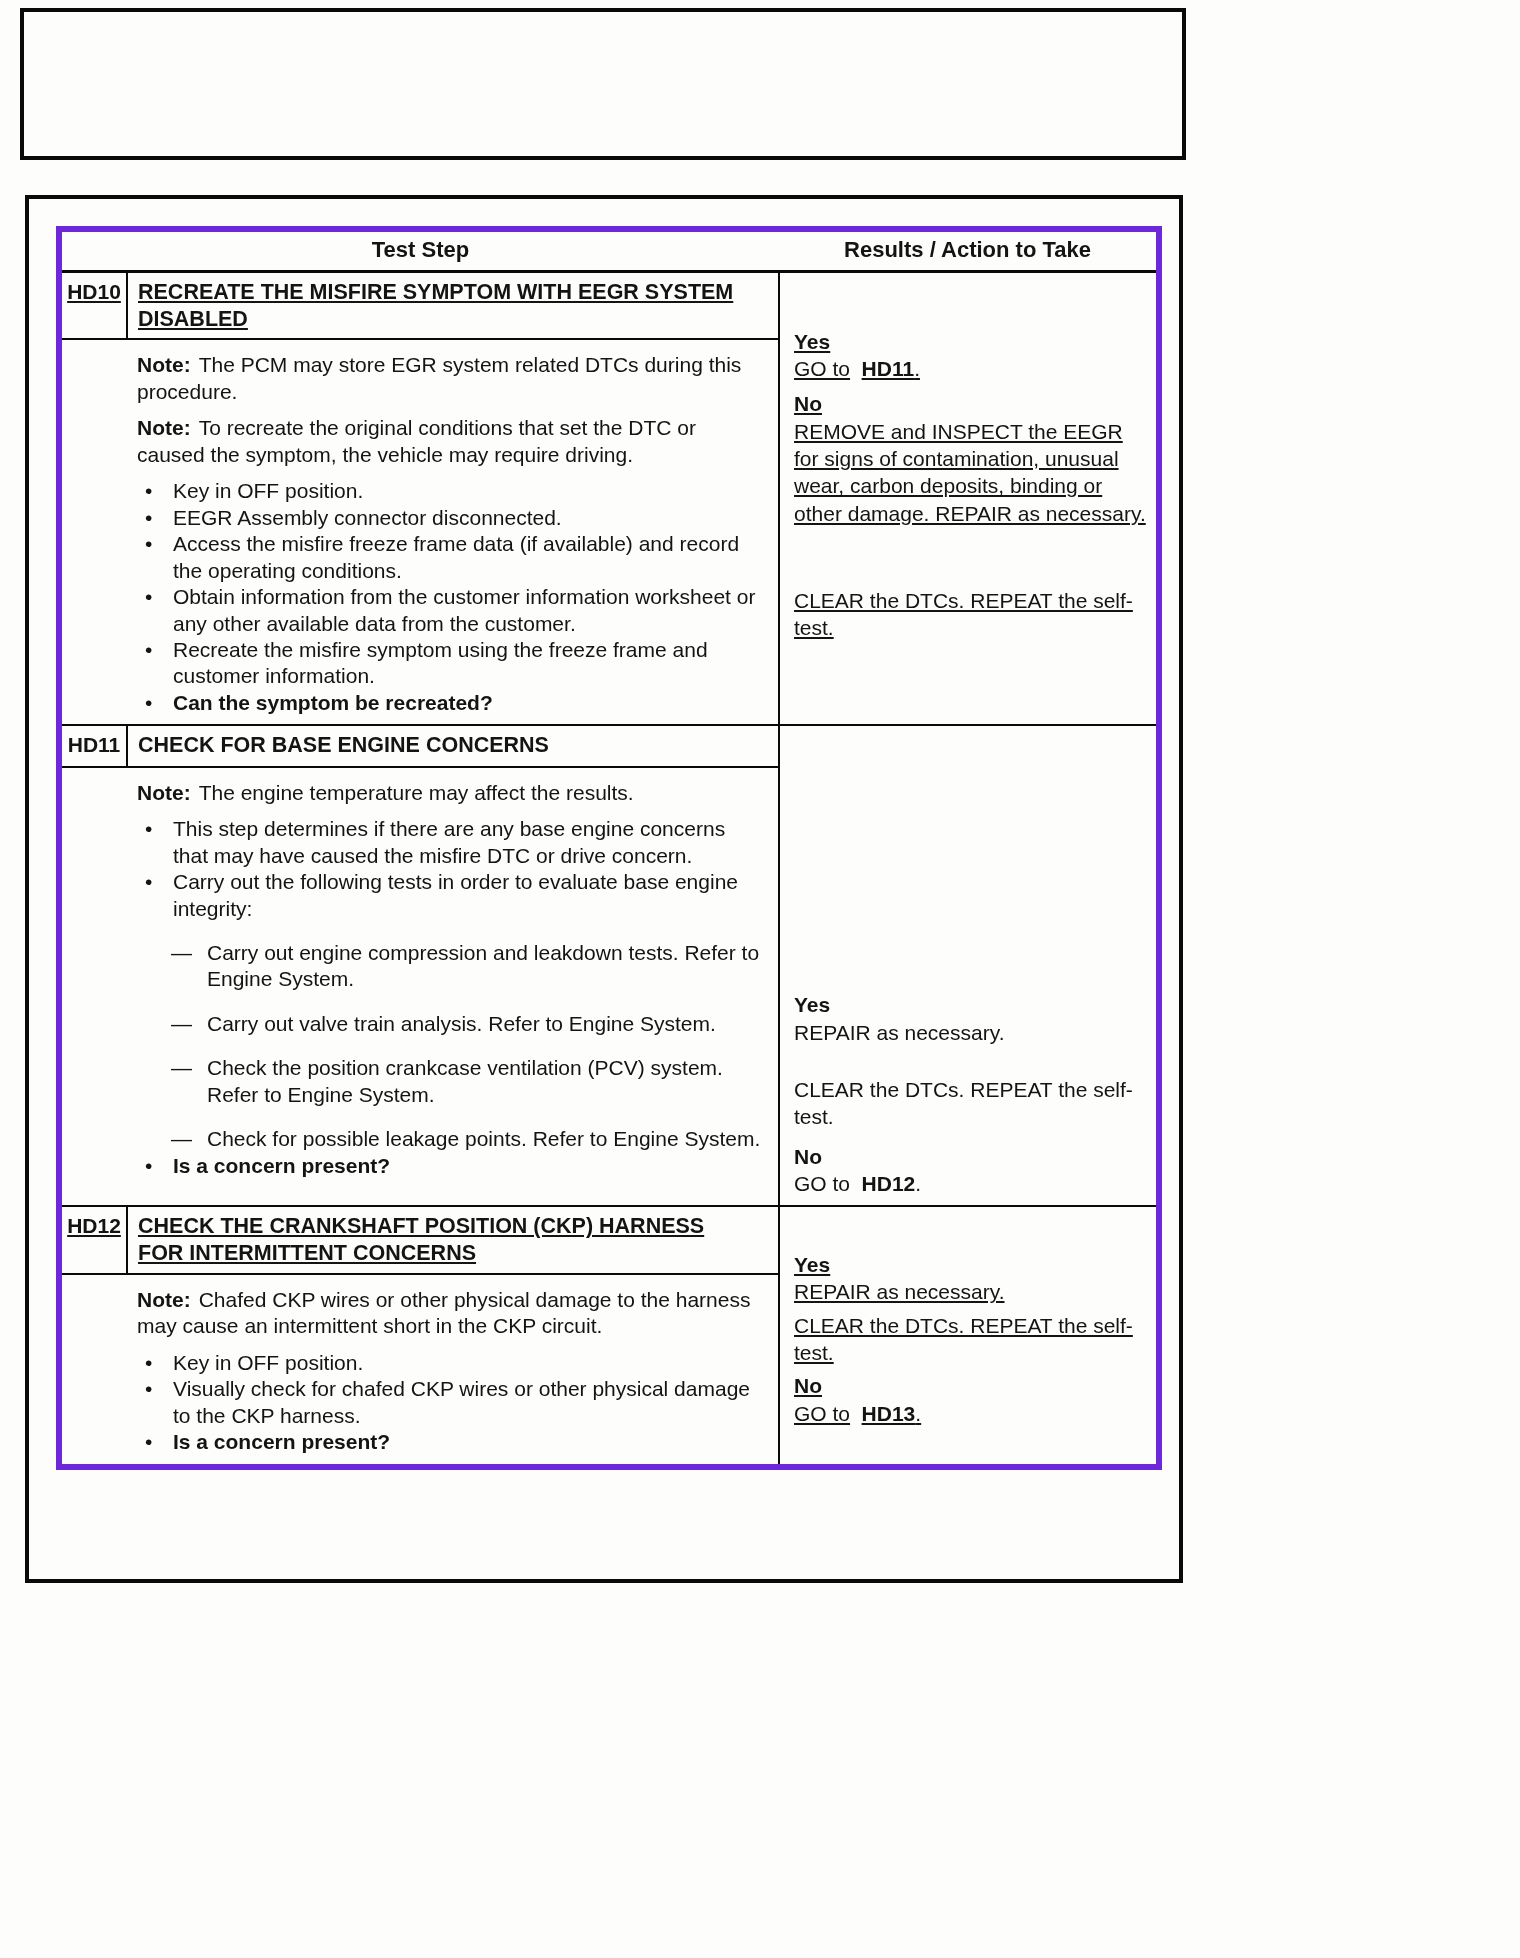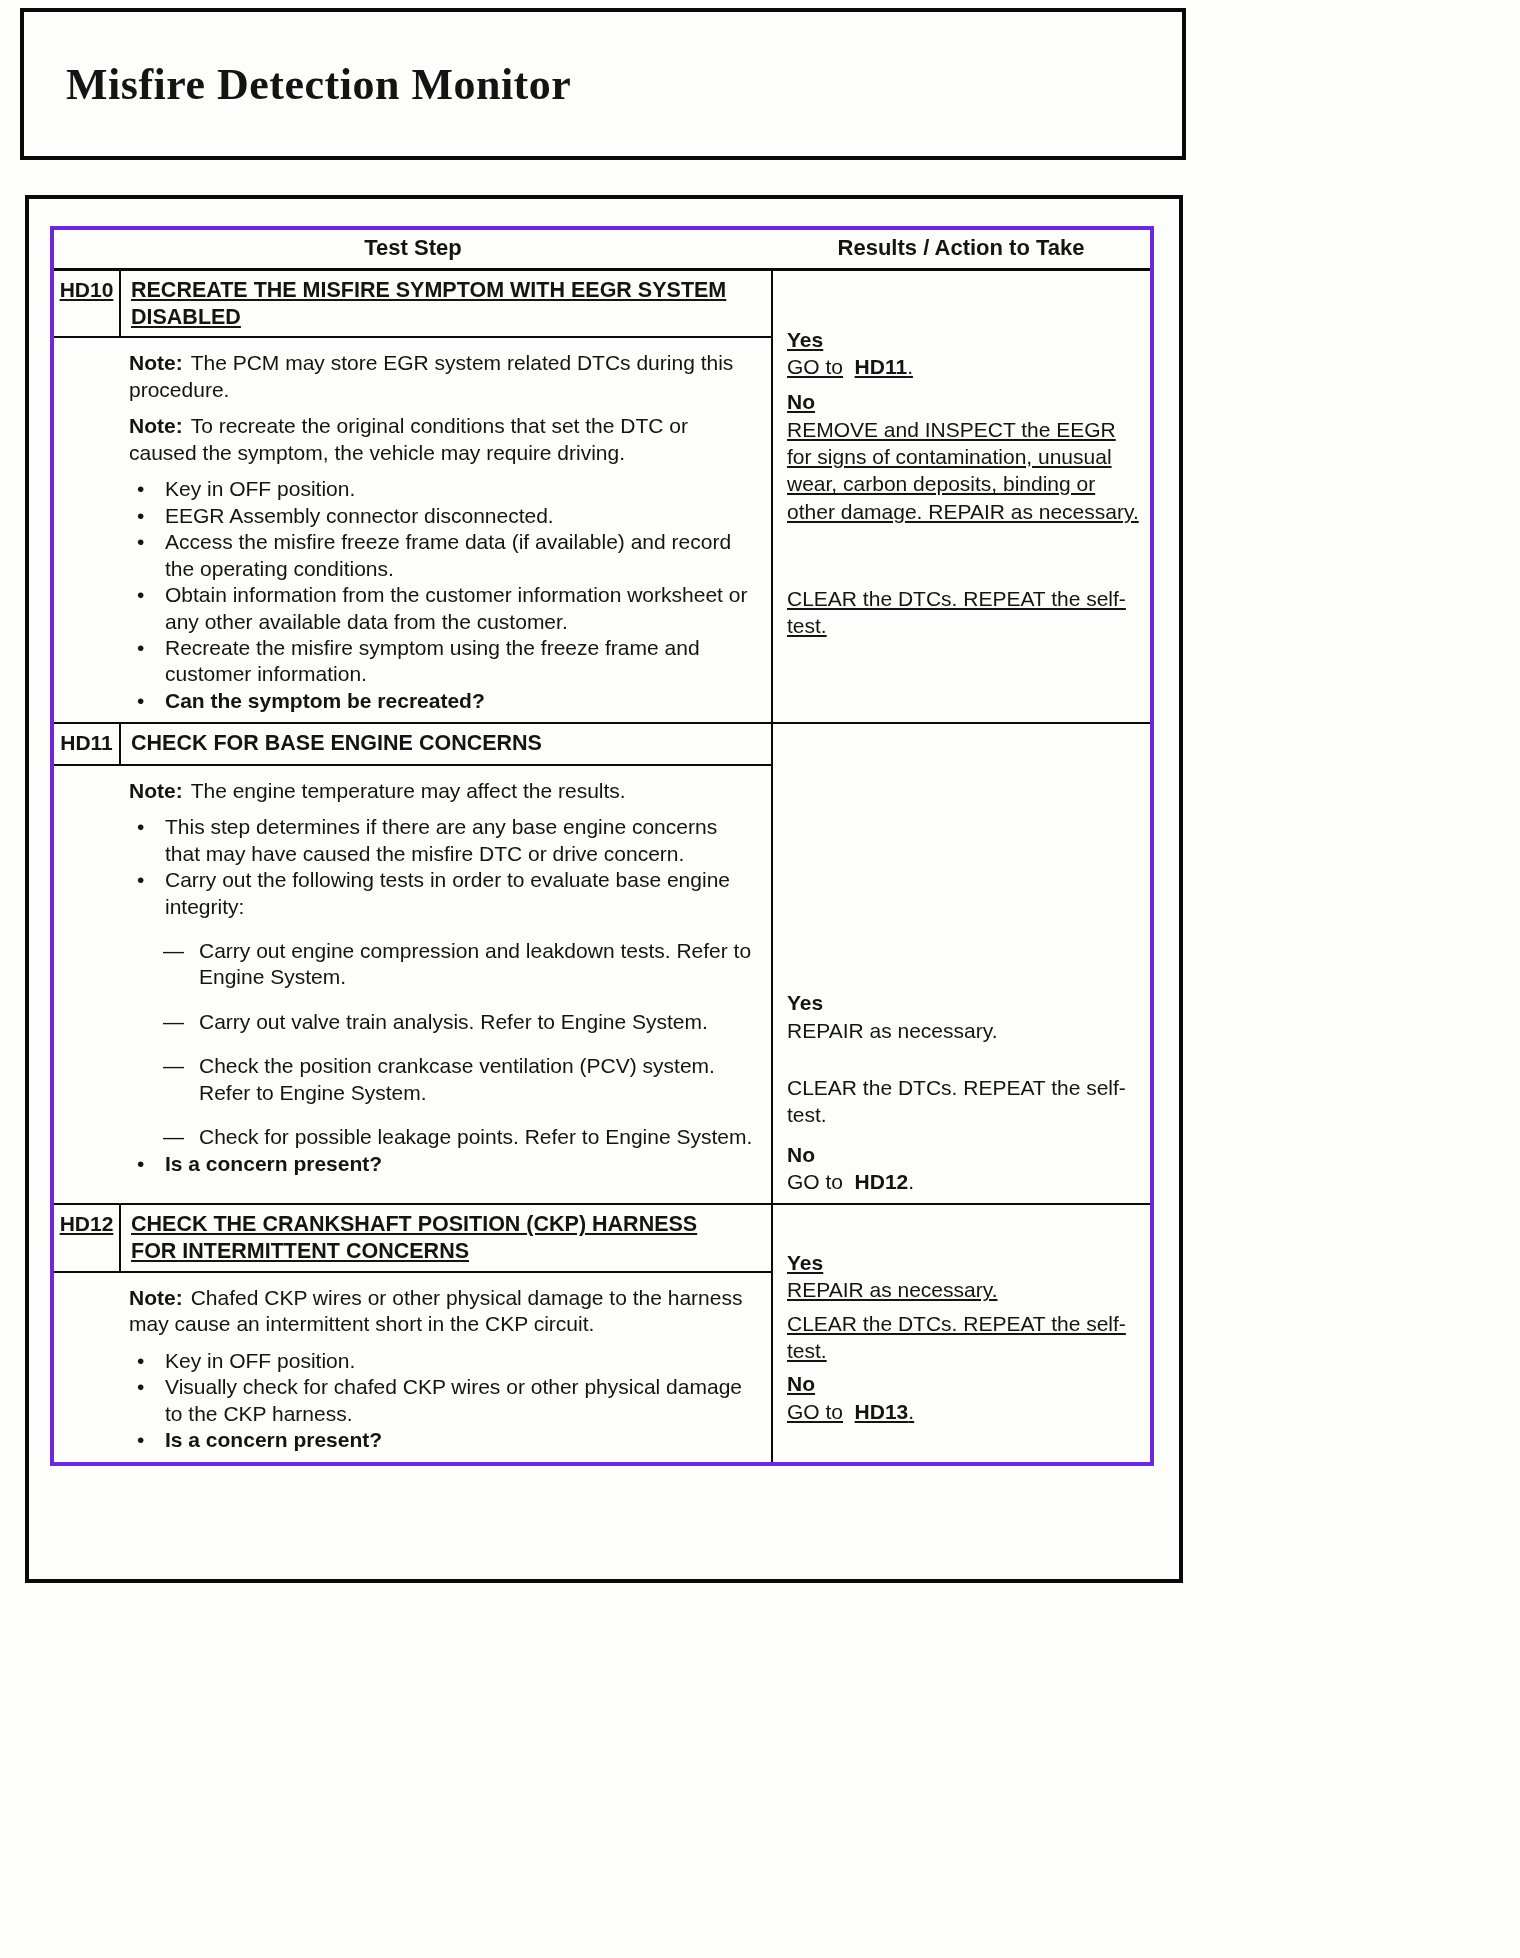--- a/index.html
+++ b/index.html
@@ -25,23 +25,23 @@
   .doc-code { font-family:"Liberation Serif", serif; font-weight:bold; font-size:48px; letter-spacing:1px; }
 
   
   .main-box {
     position:absolute; left:25px; top:195px; width:1158px; height:1388px;
     border:4px solid #0a0a0a; background:#fdfdfb;
   }
 
   
   .test-table {
-    position:absolute; left:21px; top:27px; width:1100px;
+    position:absolute; left:27px; top:27px; width:1100px;
     border-collapse:collapse; table-layout:fixed;
-    border:4px solid #6d28d9;
+    border:6px solid #6d28d9;
     font-size:21px; line-height:1.26;
   }
   .col-id { width:68px; }
   .col-step { width:652px; }
   .col-results { width:380px; }
 
   .test-table th {
     border-bottom:3px solid #0a0a0a;
     font-size:22px; font-weight:bold; text-align:center;
     padding:4px 0 6px;
@@ -96,23 +96,20 @@
   .s1-r2 { margin-top:12px; }
   .s2-r1 { margin-top:6px; }
   .s2-r2 { margin-top:6px; }
 </style>
 </head>
 <body>
 
 <div class="page">
 
   <div class="header-box">
-    <div class="header-left">
-      <span class="doc-title">Misfire Detection Monitor</span>
-    </div>
   </div>
 
   <div class="main-box">
 
     <table class="test-table">
       <colgroup>
           <col class="col-id">
           <col class="col-step">
           <col class="col-results">
         </colgroup>

